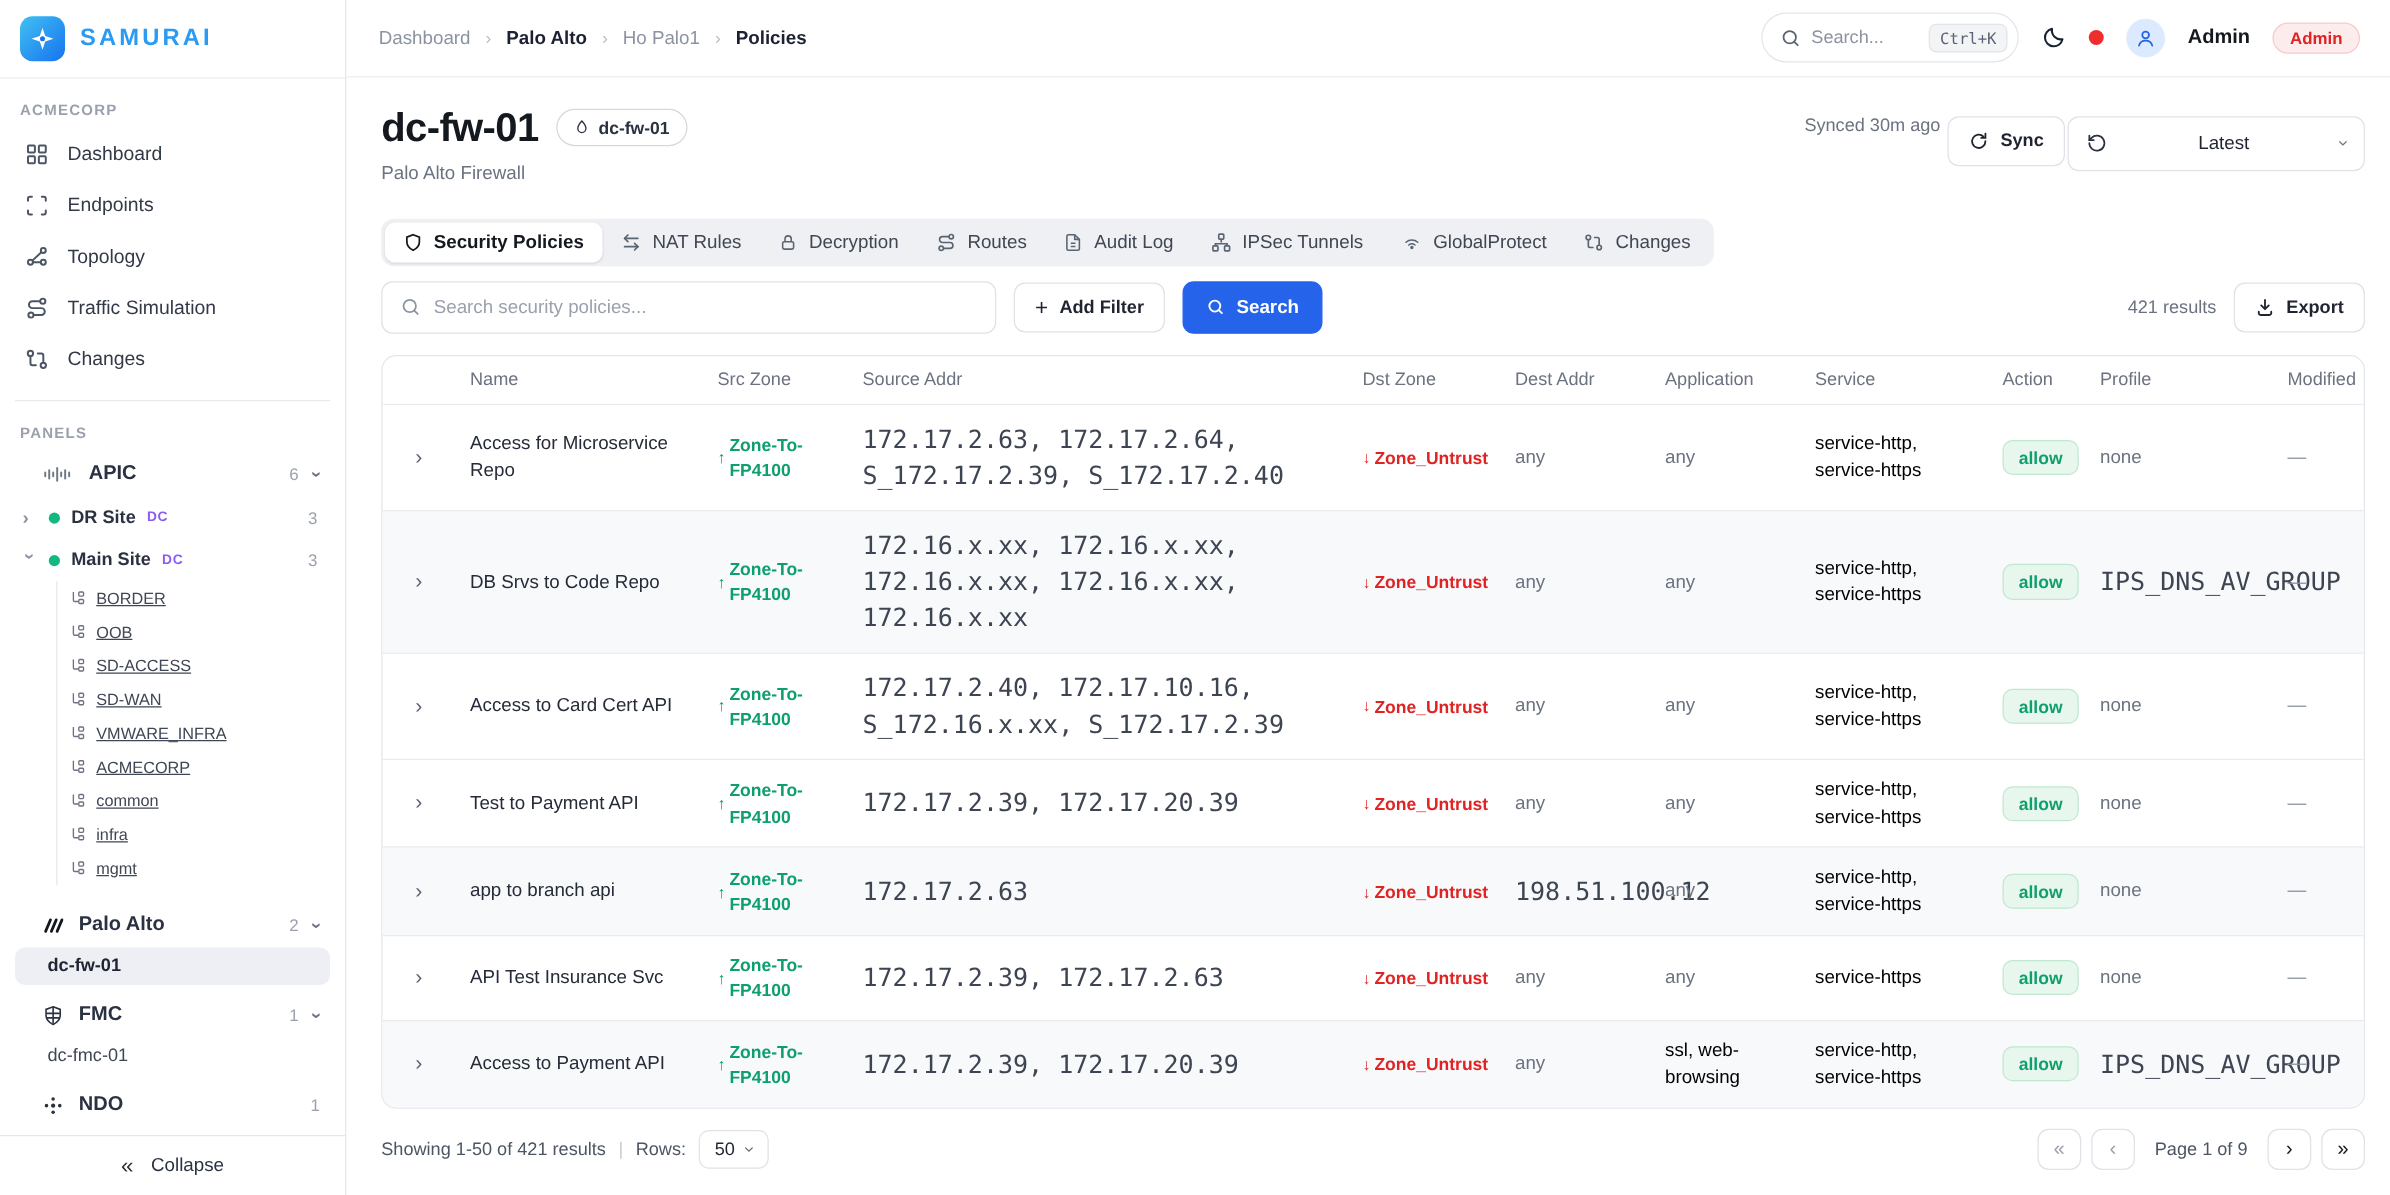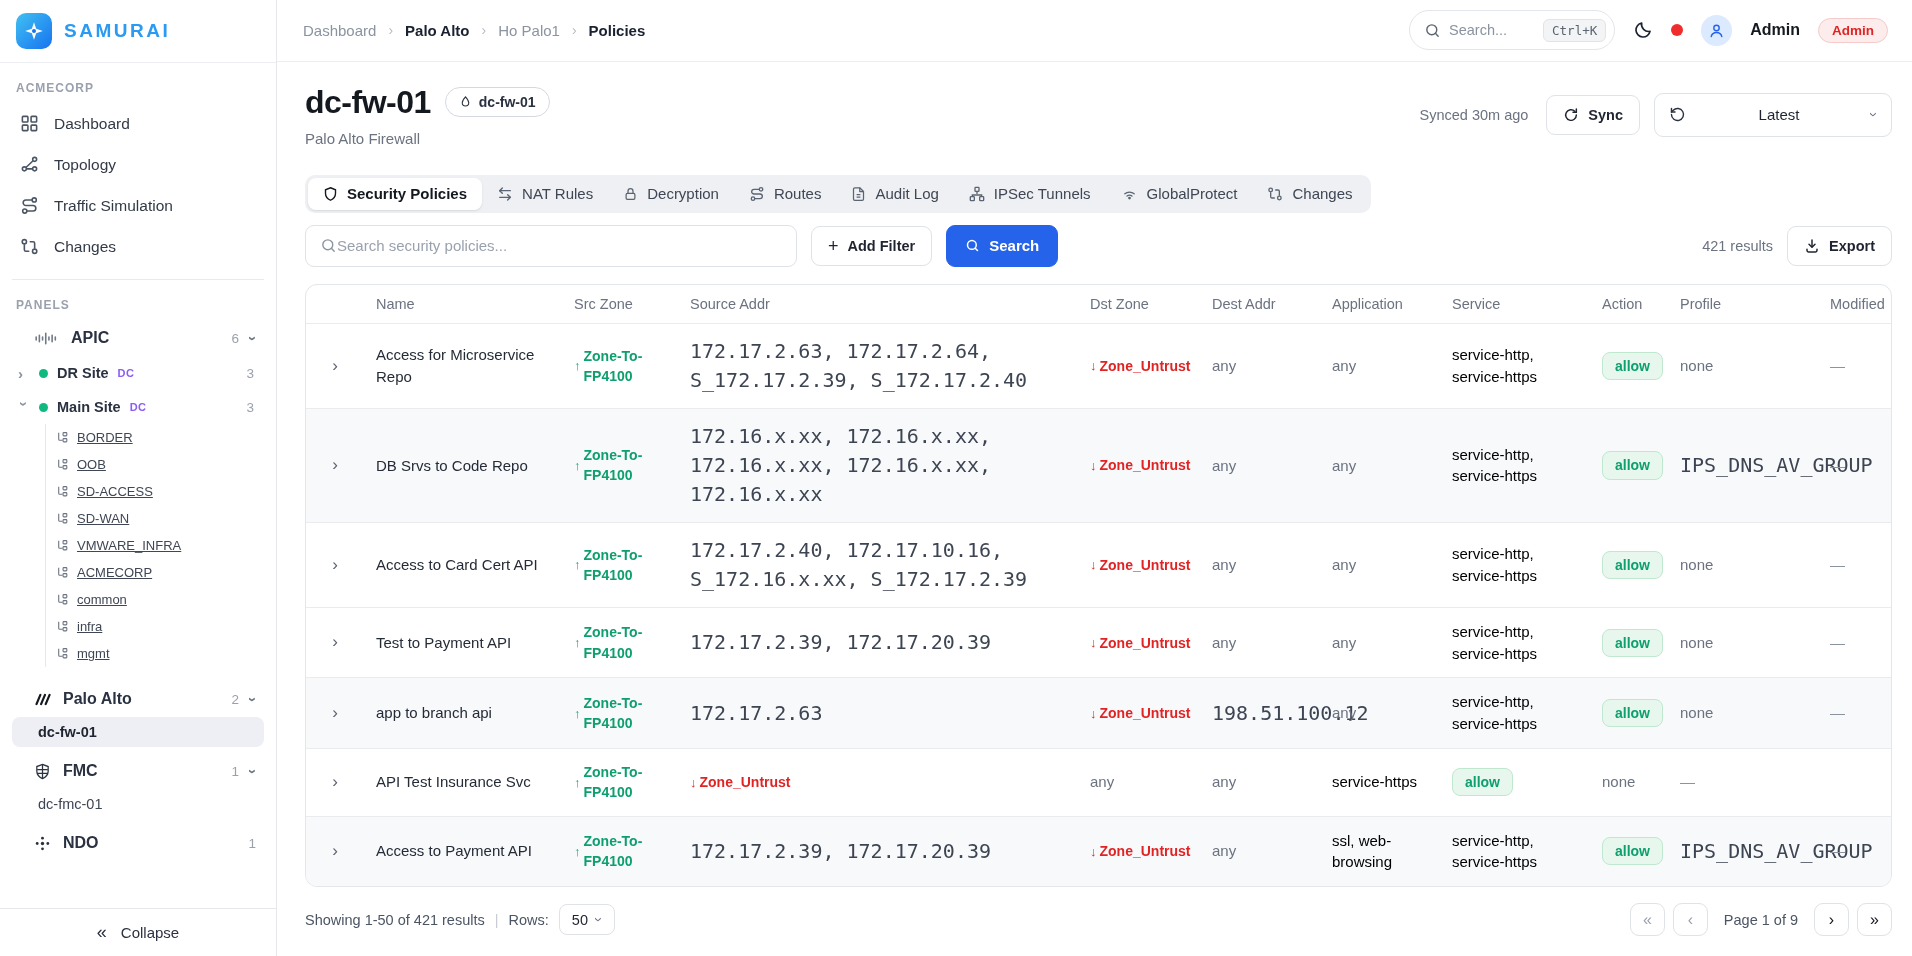--- a/index.html
+++ b/index.html
@@ -66,40 +66,40 @@
   .role-badge { font-size:13.5px; font-weight:700; color:#e02424; background:#fdecec; border:1px solid #f5caca;
     border-radius:999px; padding:4px 13px; }
 
   .content { padding:22px 22px 0 28px; }
   .page-head { display:flex; align-items:flex-start; }
   .title-row { display:flex; align-items:center; gap:14px; }
   .page-title { font-size:32px; font-weight:800; letter-spacing:-.5px; color:#14181f; }
   .title-badge { display:flex; align-items:center; gap:7px; border:1px solid #d5d9df; border-radius:999px;
     height:30px; padding:0 13px; font-size:14px; font-weight:600; color:#2a3140; }
   .subtitle { font-size:15px; color:#6b7280; margin-top:9px; }
-  .head-right { margin-left:auto; display:flex; align-items:center; gap:14px; padding-top:9px; }
+  .head-right { margin-left:auto; display:flex; align-items:flex-start; gap:2px; padding-top:9px; }
   .synced { font-size:14.5px; color:#6b7280; margin-right:4px; }
   .btn { display:flex; align-items:center; gap:9px; border:1px solid #dfe2e7; background:#fff; border-radius:9px;
     height:40px; padding:0 16px; font-size:14.5px; font-weight:600; color:#1f2430; cursor:pointer;
     font-family:"Liberation Sans",sans-serif; }
   .select-box { display:flex; align-items:center; border:1px solid #dfe2e7; border-radius:9px; height:44px;
     width:238px; padding:0 14px; cursor:pointer; color:#1f2430; }
   .select-box .lbl { flex:1; text-align:center; font-size:15px; }
   .rot { display:inline-block; transform:rotate(90deg); color:#6b7280; font-size:15px; line-height:1; }
 
   .tabs-bar { display:inline-flex; align-items:center; background:#eef0f3; border-radius:10px; padding:3px;
     margin-top:28px; }
   .tab { display:flex; align-items:center; gap:9px; height:32px; padding:0 15px; border-radius:8px;
     font-size:15px; color:#3f4654; cursor:pointer; white-space:nowrap; }
   .tab .ic { color:#5b6472; }
   .tab.active { background:#fff; color:#14181f; font-weight:700; box-shadow:0 1px 2px rgba(16,24,40,.1); }
   .tab.active .ic { color:#14181f; }
 
   .toolbar { display:flex; align-items:center; margin-top:12px; gap:14px; }
-  .tb-search { display:flex; align-items:center; border:1px solid #dfe2e7; border-radius:9px;
+  .tb-search { display:flex; align-items:center; gap:10px; border:1px solid #dfe2e7; border-radius:9px;
     height:42px; width:492px; padding:0 14px; color:#9aa1ad; }
   .tb-search input { border:none; outline:none; flex:1; font-size:15px; color:#3f4654; background:transparent;
     font-family:"Liberation Sans",sans-serif; }
   .tb-search input::placeholder { color:#9aa1ad; }
   .btn-primary { display:flex; align-items:center; gap:9px; background:#2563eb; border:1px solid #2563eb;
     color:#fff; border-radius:9px; height:42px; padding:0 18px; font-size:15px; font-weight:700; cursor:pointer;
     font-family:"Liberation Sans",sans-serif; }
   .plus-ic { font-size:18px; font-weight:400; color:#1f2430; line-height:1; }
   .results { margin-left:auto; font-size:14.5px; color:#6b7280; }
 
@@ -161,20 +161,31 @@
             <rect x="3" y="3" width="7" height="7" rx="1"></rect>
             <rect x="14" y="3" width="7" height="7" rx="1"></rect>
             <rect x="3" y="14" width="7" height="7" rx="1"></rect>
             <rect x="14" y="14" width="7" height="7" rx="1"></rect>
           </svg>
         </span>
       <span>Dashboard</span>
     </div>
     <div class="nav-item">
       <span class="ic">
+          <svg width="19" height="19" viewBox="0 0 24 24" fill="none" stroke="currentColor" stroke-width="2" stroke-linecap="round">
+            <path d="M3 7V5a2 2 0 0 1 2-2h2"></path>
+            <path d="M17 3h2a2 2 0 0 1 2 2v2"></path>
+            <path d="M21 17v2a2 2 0 0 1-2 2h-2"></path>
+            <path d="M7 21H5a2 2 0 0 1-2-2v-2"></path>
+          </svg>
+        </span>
+      <span>Endpoints</span>
+    </div>
+    <div class="nav-item">
+      <span class="ic">
           <svg width="19" height="19" viewBox="0 0 24 24" fill="none" stroke="currentColor" stroke-width="2">
             <circle cx="5.5" cy="17.5" r="2.5"></circle>
             <circle cx="18.5" cy="5.5" r="2.5"></circle>
             <circle cx="18.5" cy="17.5" r="2.5"></circle>
             <path d="M7.5 15.8l9-8.5M8 17.5h8"></path>
           </svg>
         </span>
       <span>Topology</span>
     </div>
     <div class="nav-item">
@@ -721,20 +732,21 @@
 
       <div class="tgrid trow">
         <div class="cell c-exp"><span class="exp">›</span></div>
         <div class="cell">API Test Insurance Svc</div>
         <div class="cell c-src">
             <span class="zone-wrap">
               <span class="arr">↑</span>
               <span class="zone-txt">Zone-To-FP4100</span>
             </span>
           </div>
+        <div class="cell mono">172.17.2.39, 172.17.2.63</div>
         <div class="cell c-dst">
             <span class="zone-wrap">
               <span class="arr">↓</span>
               <span>Zone_Untrust</span>
             </span>
           </div>
         <div class="cell dim">any</div>
         <div class="cell dim">any</div>
         <div class="cell dark">service-https</div>
         <div class="cell"><span class="badge-allow">allow</span></div>

